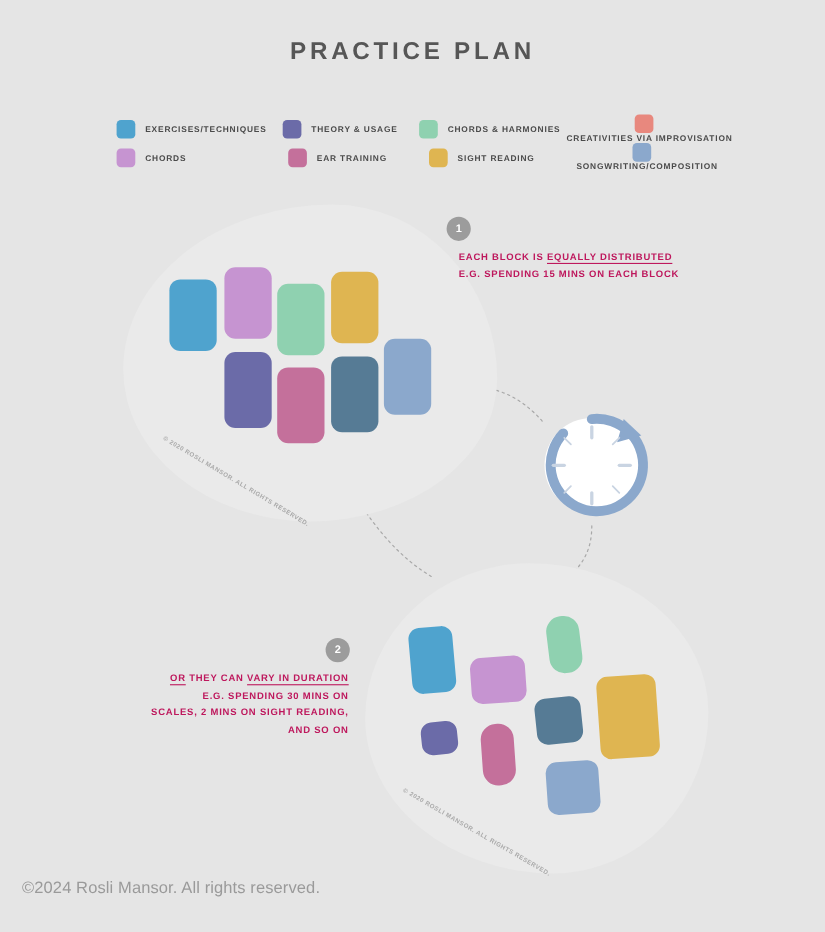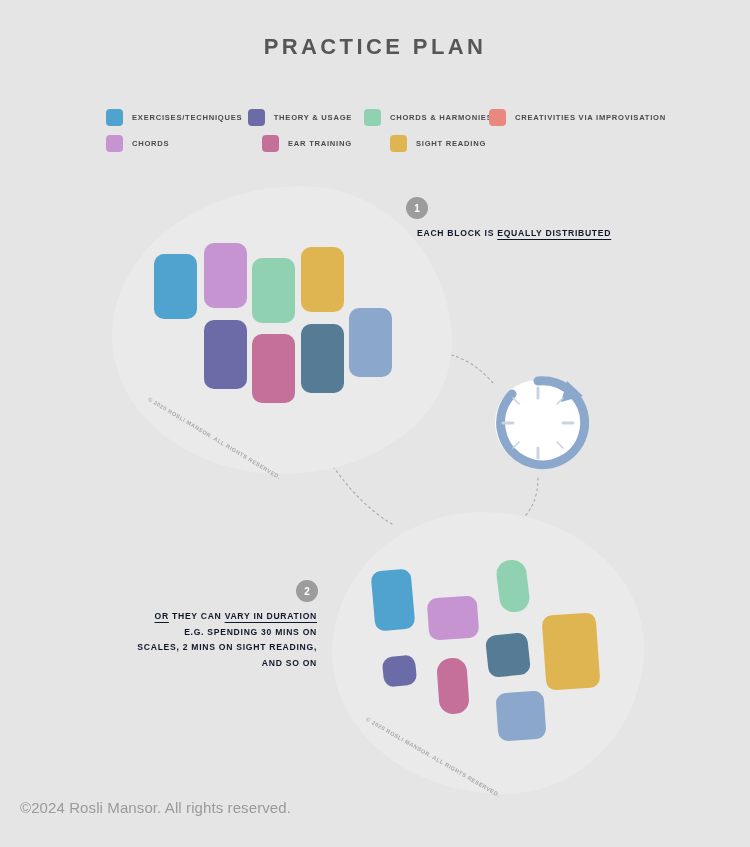--- a/index.html
+++ b/index.html
@@ -19,21 +19,21 @@
     color:#565656;
   }
 
   
   .legend{position:absolute;top:104px;left:106px;width:560px;}
   .legend-row{display:flex;align-items:center;height:26px;}
   .legend-item{display:flex;align-items:center;}
   .legend-item.c1{width:156px;}
   .legend-item.c2{width:128px;}
   .legend-item.c3{width:125px;}
-  .legend-item.c4{width:auto;}
+  .legend-item.c4{width:auto;flex-direction:column;}
   .swatch{width:17px;height:17px;border-radius:4px;flex:0 0 auto;}
   .legend-label{
     margin-left:9px;
     font-size:7.6px;font-weight:bold;letter-spacing:.75px;
     color:#4A4A4A;white-space:nowrap;
   }
 
   
   .blob{position:absolute;background:#EAEAEA;}
   .blob-1{
@@ -64,21 +64,21 @@
   
   .badge{
     position:absolute;width:22px;height:22px;border-radius:50%;
     background:#9C9C9C;color:#FFFFFF;
     font-size:10px;font-weight:bold;
     display:flex;align-items:center;justify-content:center;
   }
   .badge-1{left:406px;top:197px;}
   .badge-2{left:296px;top:580px;}
 
-  .note{position:absolute;color:#0f172a;}
+  .note{position:absolute;color:#be185d;}
   .note-1{left:417px;top:226px;text-align:left;}
   .note-2{left:57px;top:609px;width:260px;text-align:right;}
   .note-line{
     font-size:8.6px;font-weight:bold;letter-spacing:.72px;
     line-height:15.5px;white-space:nowrap;
   }
   .note-2 .note-line{white-space:normal;}
   .u{text-decoration:underline;text-underline-offset:2.5px;}
 
   
@@ -118,20 +118,24 @@
         <span class="swatch" style="background:#C694D1"></span>
         <span class="legend-label">CHORDS</span>
       </div>
       <div class="legend-item c2">
         <span class="swatch" style="background:#C4709B"></span>
         <span class="legend-label">EAR TRAINING</span>
       </div>
       <div class="legend-item c3">
         <span class="swatch" style="background:#DFB551"></span>
         <span class="legend-label">SIGHT READING</span>
+      </div>
+      <div class="legend-item c4">
+        <span class="swatch" style="background:#8BA8CC"></span>
+        <span class="legend-label">SONGWRITING/COMPOSITION</span>
       </div>
     </div>
   </div>
 
   <svg class="connector" viewBox="0 0 750 847">
     <path d="M430,352 C460,352 480,368 494,384" fill="none" stroke="#A8A8A8" stroke-width="1.1" stroke-dasharray="2 3.4" stroke-linecap="round"></path>
     <path d="M330,462 C352,494 372,512 392,524" fill="none" stroke="#A8A8A8" stroke-width="1.1" stroke-dasharray="2 3.4" stroke-linecap="round"></path>
     <path d="M538,478 C538,500 530,512 518,524" fill="none" stroke="#A8A8A8" stroke-width="1.1" stroke-dasharray="2 3.4" stroke-linecap="round"></path>
   </svg>
 
@@ -173,20 +177,21 @@
       <line x1="26" y1="26" x2="32" y2="32" stroke-width="1.6"></line>
       <line x1="70" y1="70" x2="76" y2="76" stroke-width="1.6"></line>
       <line x1="76" y1="26" x2="70" y2="32" stroke-width="1.6"></line>
       <line x1="32" y1="70" x2="26" y2="76" stroke-width="1.6"></line>
     </g>
   </svg>
 
   <div class="badge badge-1">1</div>
   <div class="note note-1">
     <div class="note-line"><span>EACH BLOCK IS </span><span class="u">EQUALLY DISTRIBUTED</span></div>
+    <div class="note-line"><span>E.G. SPENDING 15 MINS ON EACH BLOCK</span></div>
   </div>
 
   <div class="badge badge-2">2</div>
   <div class="note note-2">
     <div class="note-line"><span class="u">OR</span><span> THEY CAN </span><span class="u">VARY IN DURATION</span></div>
     <div class="note-line"><span>E.G. SPENDING 30 MINS ON</span></div>
     <div class="note-line"><span>SCALES, 2 MINS ON SIGHT READING,</span></div>
     <div class="note-line"><span>AND SO ON</span></div>
   </div>
 

